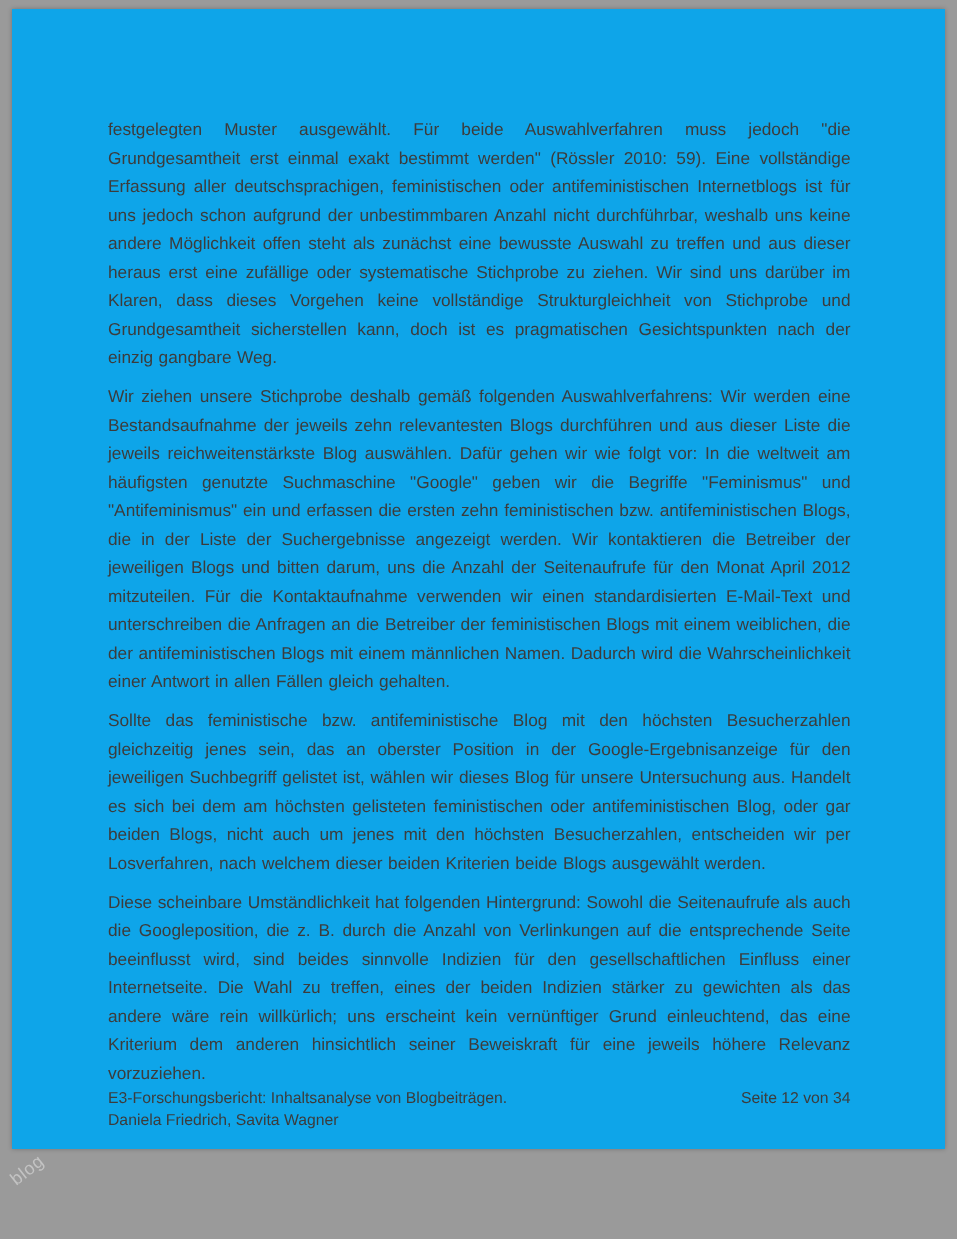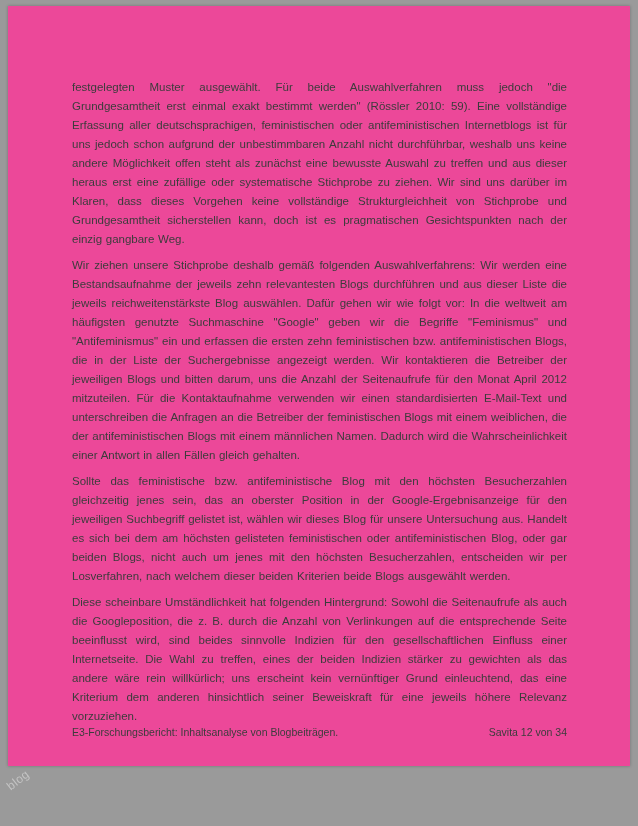--- a/index.html
+++ b/index.html
@@ -13,21 +13,21 @@
     position: relative;
     overflow: hidden;
     font-family: "Liberation Sans", sans-serif;
   }
   .page {
     position: absolute;
     left: 8px;
     top: 6px;
     width: 622px;
     height: 760px;
-    background: #ec4899;
+    background: #0ea5e9;
     box-shadow: 0 0 3px rgba(0,0,0,0.25);
   }
   .content {
     position: absolute;
     left: 64px;
     right: 63px;
     top: 72px;
   }
   .para {
     font-size: 11.5px;
@@ -73,18 +73,21 @@
   <div class="content">
     <p class="para">festgelegten Muster ausgewählt. Für beide Auswahlverfahren muss jedoch "die Grundgesamtheit erst einmal exakt bestimmt werden" (Rössler 2010: 59).  Eine vollständige Erfassung aller deutschsprachigen, feministischen oder antifeministischen Internetblogs ist für uns jedoch schon aufgrund der unbestimmbaren Anzahl nicht durchführbar, weshalb uns keine andere Möglichkeit offen steht als zunächst eine bewusste Auswahl zu treffen und aus dieser heraus erst eine zufällige oder systematische Stichprobe zu ziehen. Wir sind uns darüber im Klaren, dass dieses Vorgehen keine vollständige Strukturgleichheit von Stichprobe und Grundgesamtheit sicherstellen kann, doch ist es pragmatischen Gesichtspunkten nach der einzig gangbare Weg.</p>
     <p class="para">Wir ziehen unsere Stichprobe deshalb gemäß folgenden Auswahlverfahrens: Wir werden eine Bestandsaufnahme der jeweils zehn relevantesten Blogs durchführen und aus dieser Liste die jeweils reichweitenstärkste Blog auswählen. Dafür gehen wir wie folgt vor: In die weltweit am häufigsten genutzte Suchmaschine "Google" geben wir die Begriffe "Feminismus" und "Antifeminismus" ein und erfassen die ersten zehn feministischen bzw. antifeministischen Blogs, die in der Liste der Suchergebnisse angezeigt werden. Wir kontaktieren die Betreiber der jeweiligen Blogs und bitten darum, uns die Anzahl der Seitenaufrufe für den Monat April 2012 mitzuteilen. Für die Kontaktaufnahme verwenden wir einen standardisierten E-Mail-Text und unterschreiben die Anfragen an die Betreiber der feministischen Blogs mit einem weiblichen, die der antifeministischen Blogs mit einem männlichen Namen. Dadurch wird die Wahrscheinlichkeit einer Antwort in allen Fällen gleich gehalten.</p>
     <p class="para">Sollte das feministische bzw. antifeministische Blog mit den höchsten Besucherzahlen gleichzeitig jenes sein, das an oberster Position in der Google-Ergebnisanzeige für den jeweiligen Suchbegriff gelistet ist, wählen wir dieses Blog für unsere Untersuchung aus. Handelt es sich bei dem am höchsten gelisteten feministischen oder antifeministischen Blog, oder gar beiden Blogs, nicht auch um jenes mit den höchsten Besucherzahlen, entscheiden wir per Losverfahren, nach welchem dieser beiden Kriterien beide Blogs ausgewählt werden.</p>
     <p class="para">Diese scheinbare Umständlichkeit hat folgenden Hintergrund: Sowohl die Seitenaufrufe als auch die Googleposition, die z. B. durch die Anzahl von Verlinkungen auf die entsprechende Seite beeinflusst wird, sind beides sinnvolle Indizien für den gesellschaftlichen Einfluss einer Internetseite. Die Wahl zu treffen, eines der beiden Indizien stärker zu gewichten als das andere wäre rein willkürlich; uns erscheint kein vernünftiger Grund einleuchtend, das eine Kriterium dem anderen hinsichtlich seiner Beweiskraft für eine jeweils höhere Relevanz vorzuziehen.</p>
   </div>
 
   <div class="footer">
     <div class="footer-row">
       <span>E3-Forschungsbericht: Inhaltsanalyse von Blogbeiträgen.</span>
-      <span class="page-indicator"><span>Savita </span><b>12</b><span> von </span><b>34</b></span>
+      <span class="page-indicator"><span>Seite </span><b>12</b><span> von </span><b>34</b></span>
+    </div>
+    <div class="footer-row">
+      <span>Daniela Friedrich, Savita Wagner</span>
     </div>
   </div>
 </div>
 
 <div class="watermark">blog</div>
 
 </body></html>

